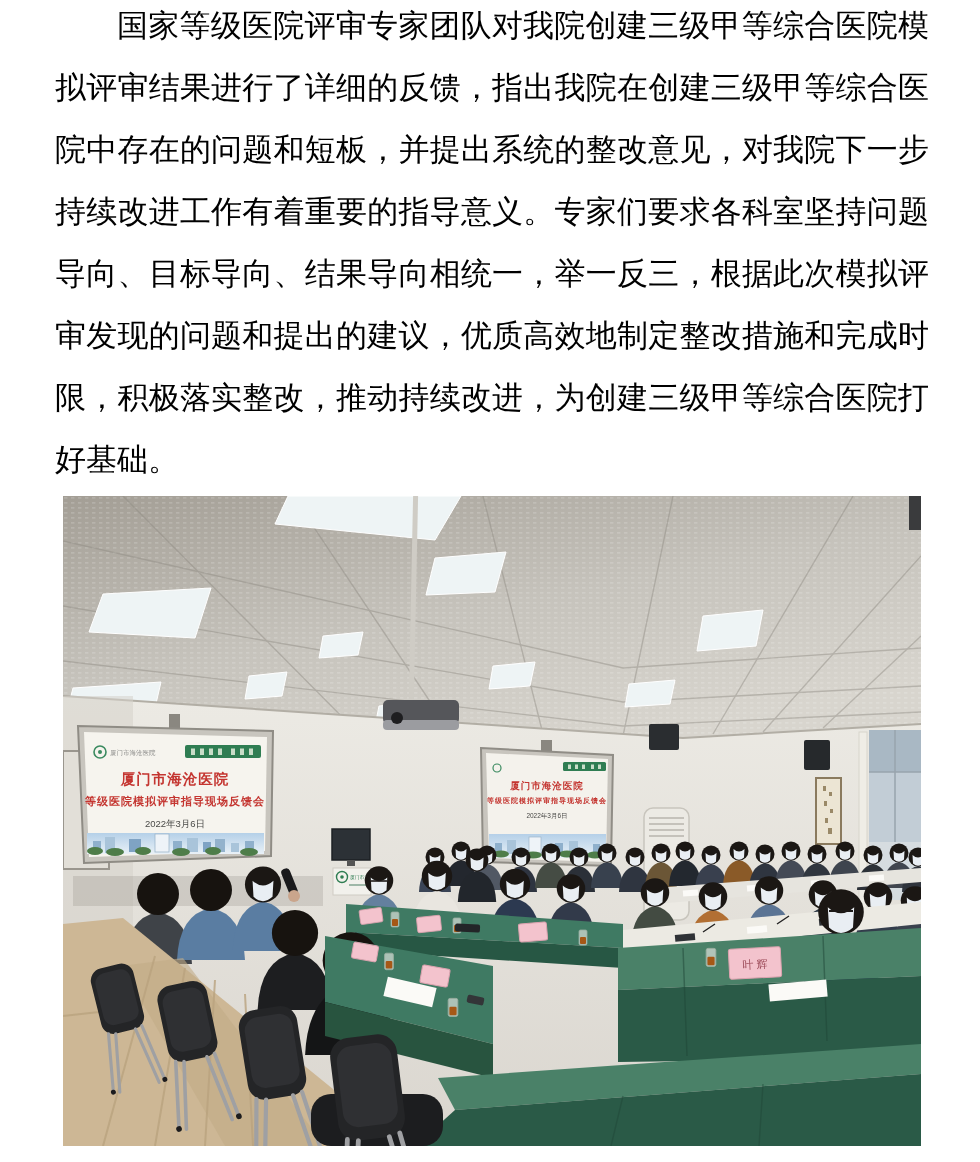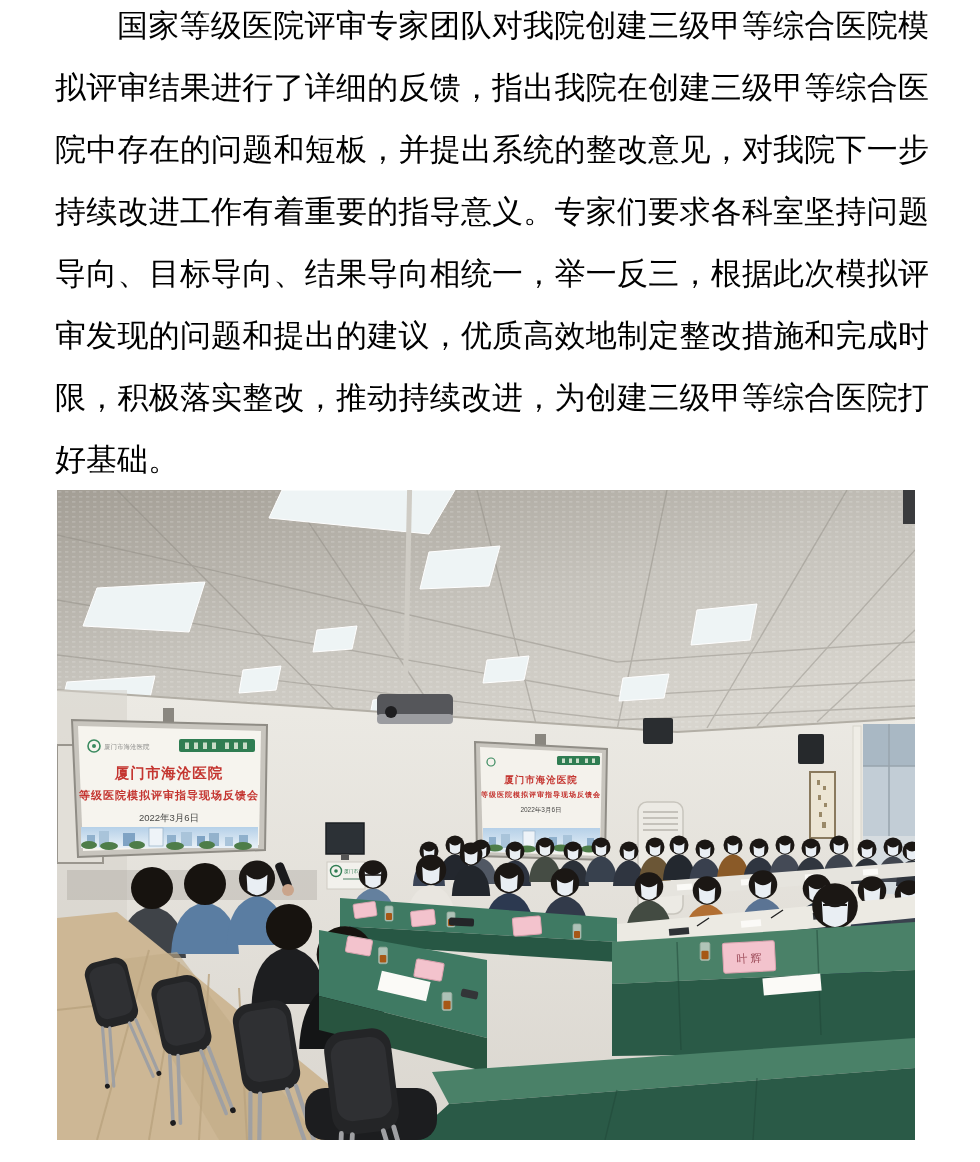--- a/index.html
+++ b/index.html
@@ -16,21 +16,21 @@
     overflow:hidden;background:#dedbd4;
   }
   .photo svg{display:block;font-family:"Liberation Sans",sans-serif;}
   .slide-title{font-weight:bold;letter-spacing:1px;}
 </style>
 </head>
 <body>
 
 <div class="article">国家等级医院评审专家团队对我院创建三级甲等综合医院模拟评审结果进行了详细的反馈，指出我院在创建三级甲等综合医院中存在的问题和短板，并提出系统的整改意见，对我院下一步持续改进工作有着重要的指导意义。专家们要求各科室坚持问题导向、目标导向、结果导向相统一，举一反三，根据此次模拟评审发现的问题和提出的建议，优质高效地制定整改措施和完成时限，积极落实整改，推动持续改进，为创建三级甲等综合医院打好基础。</div>
 
-<figure class="photo" style="margin:0">
+<figure class="photo" style="margin:6px">
 <svg width="858" height="650" viewBox="0 0 858 650">
   <defs>
     <linearGradient id="ceil" x1="0" y1="0" x2="0.65" y2="1">
       <stop offset="0" stop-color="#a39e95"></stop>
           <stop offset="0.55" stop-color="#c6c3bc"></stop>
           <stop offset="1" stop-color="#d8d5ce"></stop>
     </linearGradient>
     <linearGradient id="wallg" x1="0" y1="0" x2="0" y2="1">
       <stop offset="0" stop-color="#ecead4" stop-opacity="0"></stop>
           <stop offset="0" stop-color="#eceae4"></stop>

